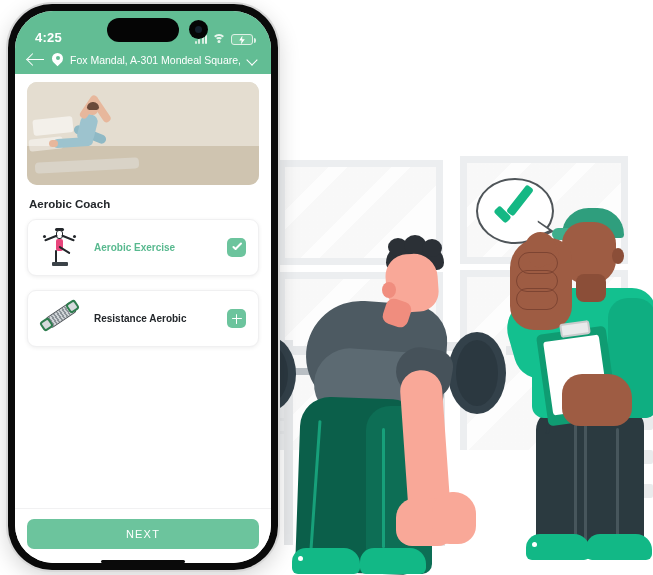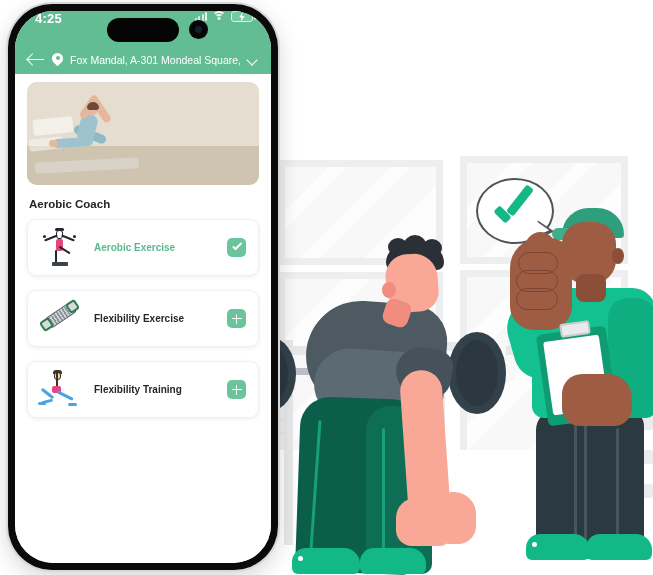--- a/index.html
+++ b/index.html
@@ -98,21 +98,21 @@
     box-shadow:0 0 0 2px #d8d8d8, 0 6px 22px rgba(0,0,0,0.18);
   }
   .phone-inner{
     position:absolute; left:7px; top:7px; right:7px; bottom:7px;
     background:#ffffff; border-radius:38px; overflow:hidden;
   }
   .screen{ position:absolute; inset:0; display:flex; flex-direction:column; }
 
   .statusbar{
     height:34px; background:#62bd94; position:relative;
-    display:flex; align-items:flex-start; padding:0 18px 0 20px; flex:0 0 auto;
+    display:flex; align-items:flex-end; padding:0 18px 0 20px; flex:0 0 auto;
   }
   .clock{ color:#ffffff; font-size:13px; font-weight:600; letter-spacing:.2px; }
   .sb-right{ margin-left:auto; display:flex; align-items:center; gap:5px; }
   .sig{ display:flex; align-items:flex-end; gap:1.5px; height:9px; }
   .sig span{ width:2px; background:#d8ecdf; border-radius:1px; }
   .sig span:nth-child(1){ height:3px; }
   .sig span:nth-child(2){ height:5px; }
   .sig span:nth-child(3){ height:7px; }
   .sig span:nth-child(4){ height:9px; background:#eaf6ee; }
   .wifi{ width:14px; height:11px; position:relative; }
@@ -390,40 +390,29 @@
             <div class="card-label on">Aerobic Exercise</div>
             <div class="act chk"></div>
           </div>
 
           <div class="card">
             <div class="card-ico ic-res">
               <div class="bar"></div>
                 <div class="e1"></div>
                 <div class="e2"></div>
             </div>
-            <div class="card-label">Flexibility Exercise</div>
+            <div class="card-label">Resistance Aerobic</div>
             <div class="act plus"></div>
           </div>
 
-          <div class="card">
-            <div class="card-ico ic-flex">
-              <div class="hair"></div>
-                <div class="h"></div>
-                <div class="arm"></div>
-                <div class="b"></div>
-              <div class="l1"></div>
-                <div class="l2"></div>
-                <div class="l3"></div>
-              <div class="f1"></div>
-                <div class="f2"></div>
-            </div>
-            <div class="card-label">Flexibility Training</div>
-            <div class="act plus"></div>
-          </div>
-
-        </div>
-
+
+        </div>
+
+        <div class="footer">
+          <button class="next">NEXT</button>
+          <div class="homebar"></div>
+        </div>
 
       </div>
     </div>
   </div>
 
 </div>
 
 </body></html>

